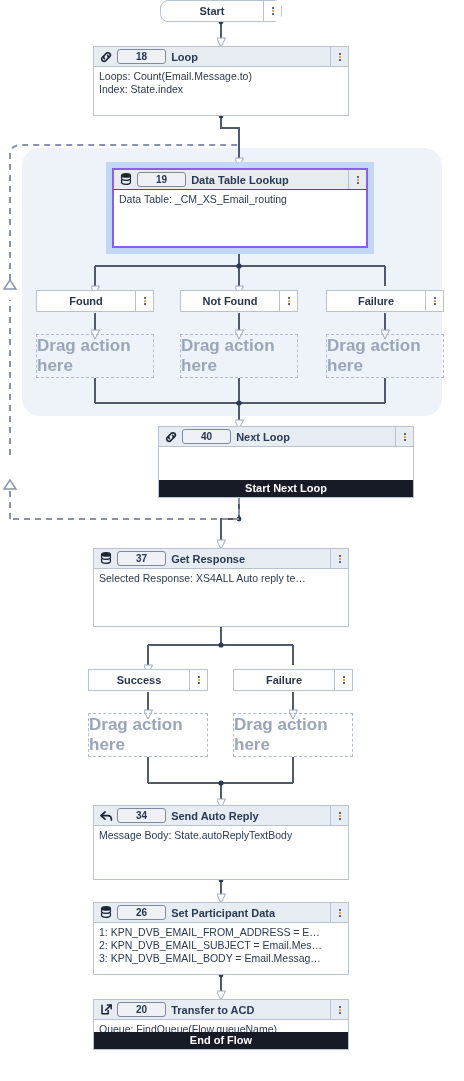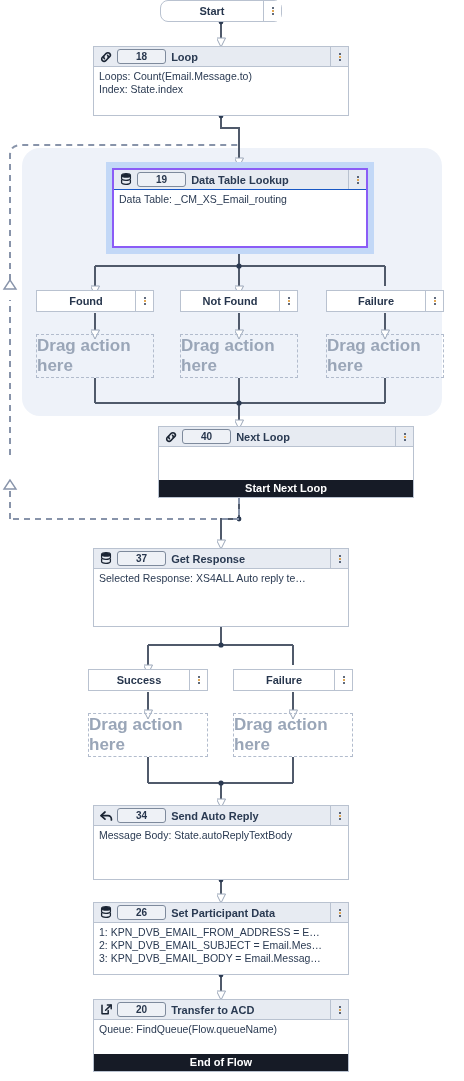--- a/index.html
+++ b/index.html
@@ -412,21 +412,21 @@
           <i></i>
         </span>
     </div>
     <div class="node-body">
       <div>1: KPN_DVB_EMAIL_FROM_ADDRESS = E…</div>
       <div>2: KPN_DVB_EMAIL_SUBJECT = Email.Mes…</div>
       <div>3: KPN_DVB_EMAIL_BODY = Email.Messag…</div>
     </div>
   </div>
 
-  <div class="node" style="left:93px; top:999px; width:256px; height:73px;">
+  <div class="node" style="left:93px; top:999px; width:256px; height:51px;">
     <div class="node-hd">
       <span class="node-icon">
         <svg width="13" height="13" viewBox="0 0 13 13" fill="none" stroke="#1a2433" stroke-width="1.5" stroke-linecap="round" stroke-linejoin="round">
           <path d="M2 2.2 v8.6 h6.2 v-3.2"></path>
           <path d="M5.6 7.2 L11 2.1"></path>
           <path d="M7.4 1.9 H11.2 V5.7"></path>
         </svg>
       </span>
       <span class="node-id">20</span>
       <span class="node-title">Transfer to ACD</span>

